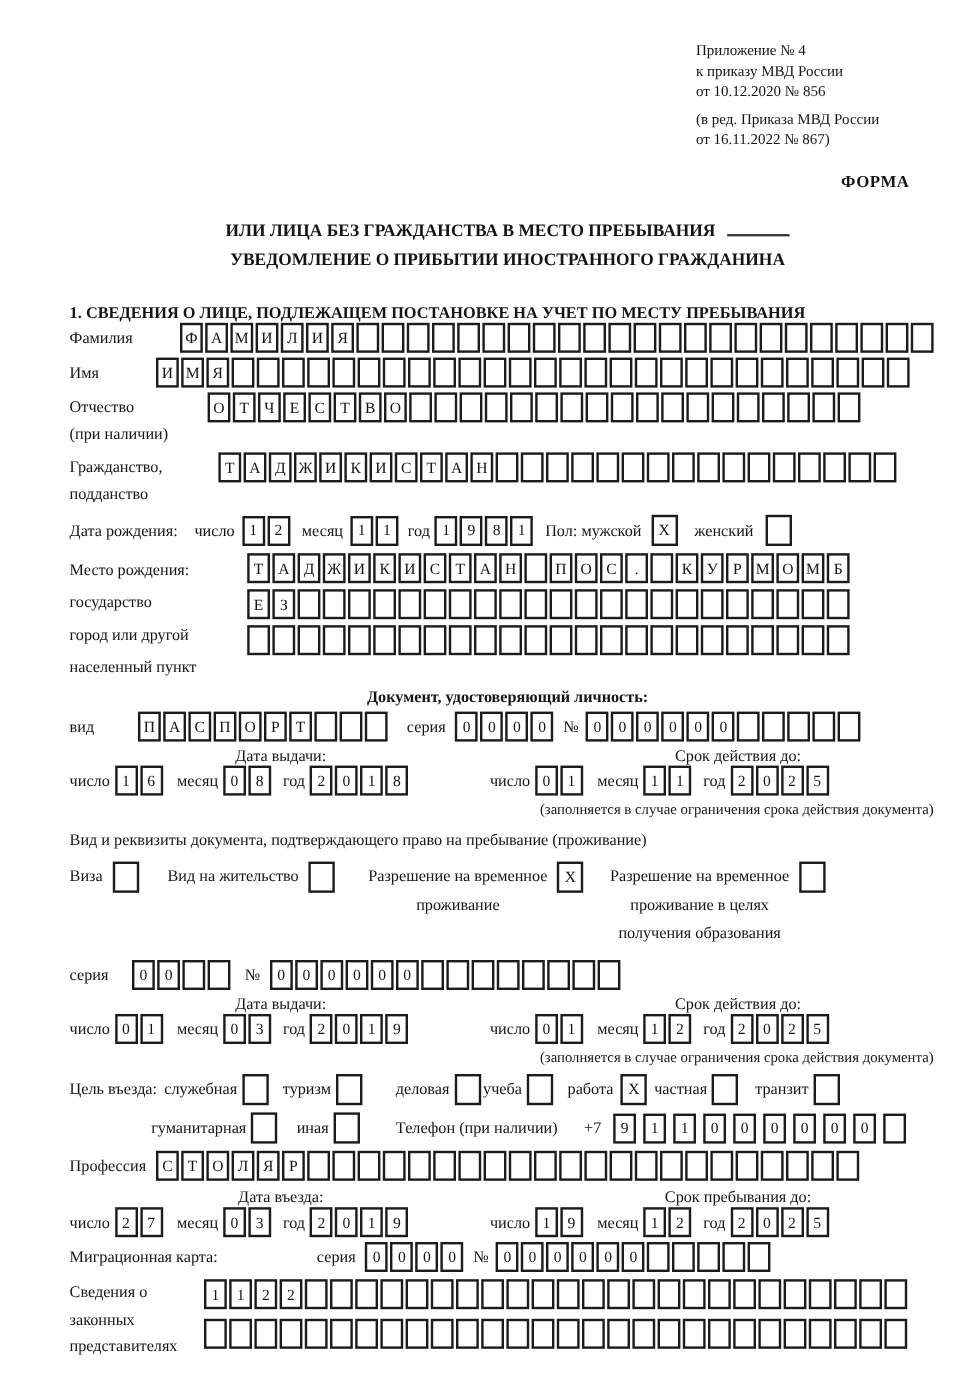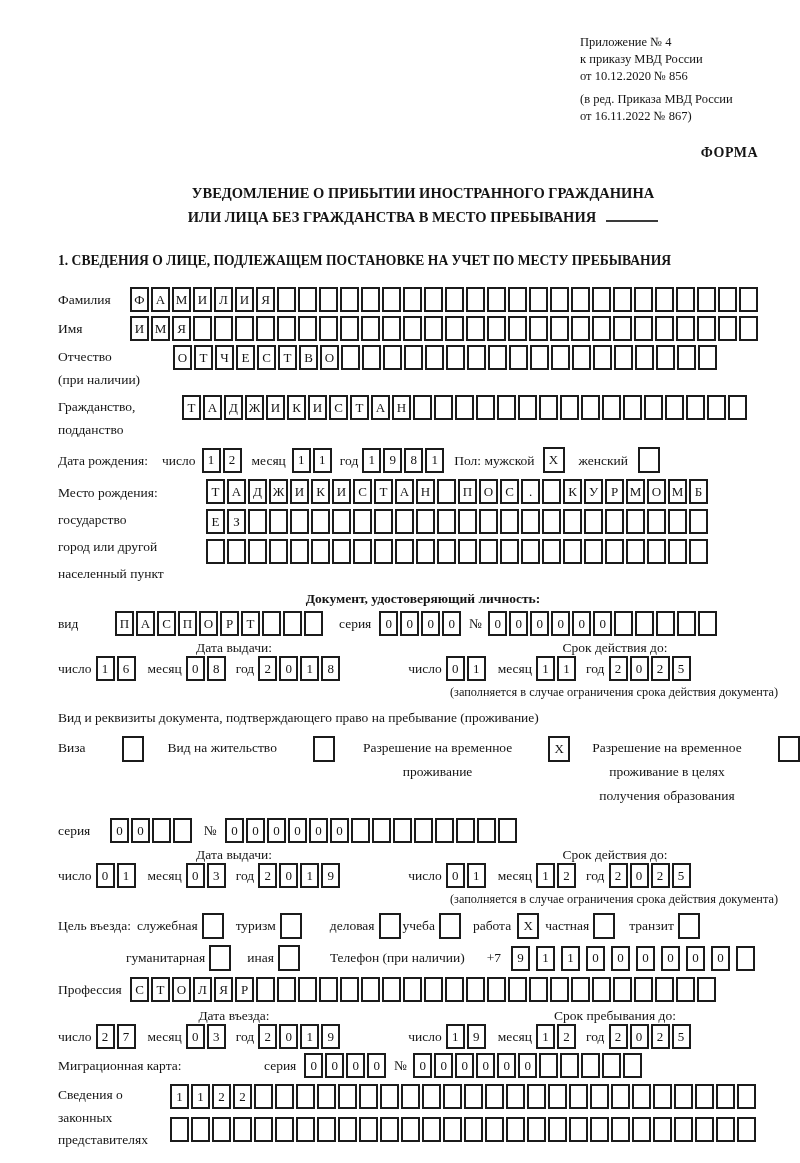--- a/index.html
+++ b/index.html
@@ -36,21 +36,21 @@
   .dhdr-left{width:352px;text-align:center;}
   .dhdr-right{width:330px;text-align:center;margin-left:40px;}
   .dgroup{display:flex;align-items:center;flex:none;}
   .dgroup .lbl{margin-right:4px;}
   .dg-right{margin-left:66px;}
   .note-right{text-align:right;font-size:12.3px;margin:2px 10px 6px 0;}
   .plain{font-size:13.5px;line-height:24px;}
 
   
   .permits{display:flex;align-items:flex-start;margin-top:6px;margin-bottom:10px;}
-  .chk-item{display:flex;align-items:flex-start;flex:none;gap:28px;}
+  .chk-item{display:flex;align-items:flex-start;flex:none;}
   .chk-text{font-size:13.5px;line-height:24px;text-align:center;}
   .chk-item .cb{margin-left:8px;}
 
   .purpose-row{display:flex;align-items:center;margin-bottom:6px;font-size:13.5px;}
   .purpose-row .cb{margin-left:4px;}
 
   .rep-label{font-size:13.5px;line-height:22.5px;width:112px;flex:none;}
   .center-bold{text-align:center;font-weight:bold;font-size:13.5px;margin:4px 0 4px 0;}
 </style>
 </head>
@@ -62,29 +62,29 @@
     <div>Приложение № 4</div>
     <div>к приказу МВД России</div>
     <div>от 10.12.2020 № 856</div>
     <div class="mt">(в ред. Приказа МВД России</div>
     <div>от 16.11.2022 № 867)</div>
   </div>
 
   <div class="forma">ФОРМА</div>
 
   <div class="title">
-    <div>УВЕДОМЛЕНИЕ О ПРИБЫТИИ ИНОСТРАННОГО ГРАЖДАНИНА</div>
     <div>
       <span>ИЛИ ЛИЦА БЕЗ ГРАЖДАНСТВА В МЕСТО ПРЕБЫВАНИЯ</span><span class="t-ul"></span>
     </div>
+    <div>УВЕДОМЛЕНИЕ О ПРИБЫТИИ ИНОСТРАННОГО ГРАЖДАНИНА</div>
   </div>
 
   <div class="sec-hdr">1. СВЕДЕНИЯ О ЛИЦЕ, ПОДЛЕЖАЩЕМ ПОСТАНОВКЕ НА УЧЕТ ПО МЕСТУ ПРЕБЫВАНИЯ</div>
 
-  <div class="row" style="margin-top:18px;">
+  <div class="row" style="gap:20px;">
     <div class="lbl w72">Фамилия</div>
     <div class="boxes">
         <span class="cb">Ф</span>
         <span class="cb">А</span>
         <span class="cb">М</span>
         <span class="cb">И</span>
         <span class="cb">Л</span>
         <span class="cb">И</span>
         <span class="cb">Я</span>
         <span class="cb"></span>

